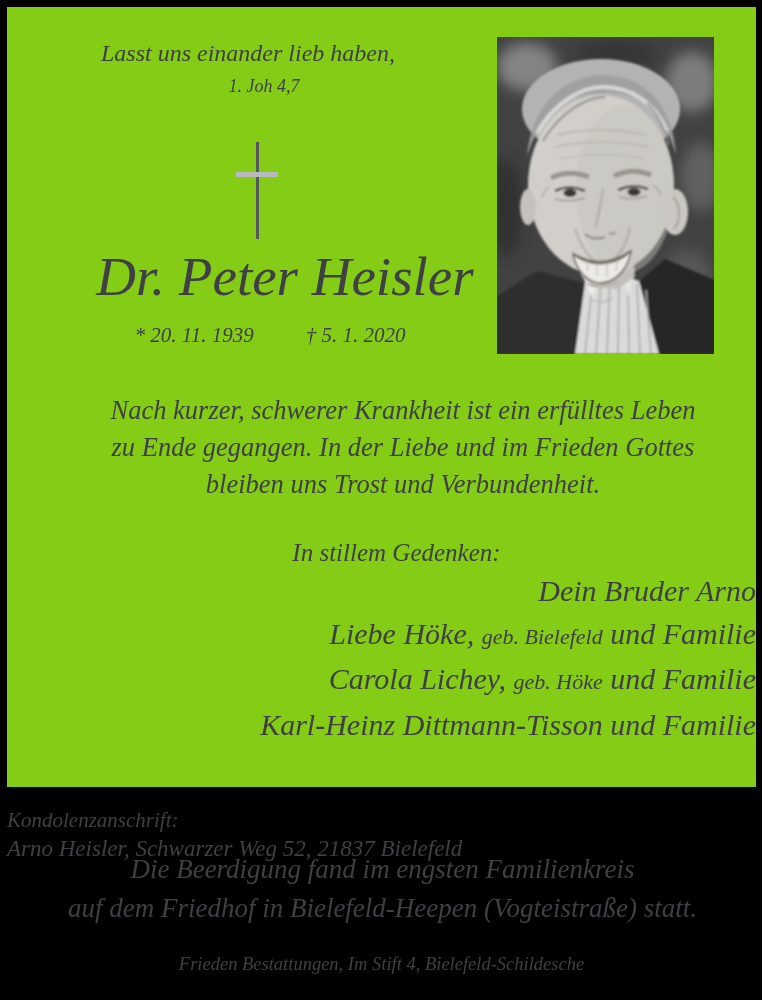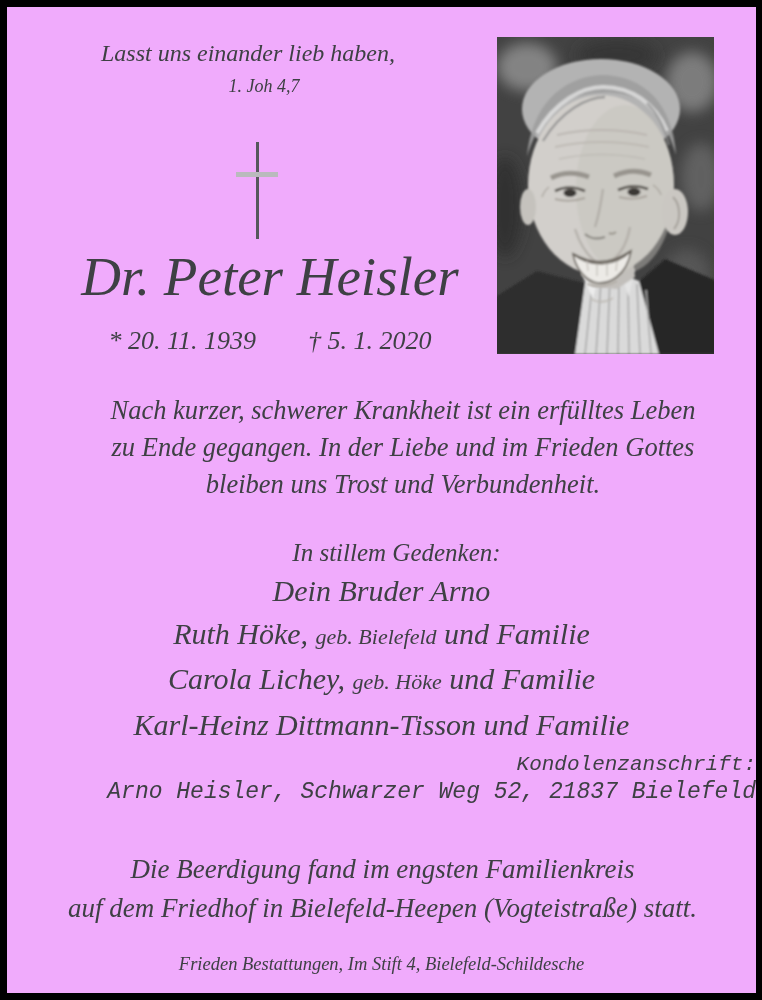--- a/index.html
+++ b/index.html
@@ -9,22 +9,22 @@
     height: 1000px;
     background: #000;
     overflow: hidden;
     font-family: "Liberation Serif", "DejaVu Serif", serif;
     font-style: italic;
     color: #3e4044;
   }
   .sheet {
     position: absolute;
     left: 7px; top: 7px;
-    width: 749px; height: 986px;
-    background: #f0abfc;
+    width: 749px; height: 780px;
+    background: #84cc16;
   }
   .abs { position: absolute; }
 
   
   .quote-block {
     left: 1px; top: 27px; width: 480px;
     text-align: center;
     font-size: 24px; line-height: 38px;
   }
   .quote-ref {
@@ -37,31 +37,30 @@
   .cross-vertical {
     position: absolute; left: 20px; top: 0;
     width: 3px; height: 97px; background: #55575b;
   }
   .cross-horizontal {
     position: absolute; left: 0; top: 30px;
     width: 42px; height: 5px; background: #b9babd;
   }
 
   .deceased-name {
-    left: 13px; top: 238px; width: 500px;
+    left: 28px; top: 238px; width: 500px;
     text-align: center;
     font-size: 55px; line-height: 64px;
     white-space: nowrap;
   }
   .dates {
     left: 13px; top: 312px; width: 500px;
     text-align: center;
-    font-size: 26px; line-height: 32px;
+    font-size: 21px; line-height: 32px;
     white-space: nowrap;
-    margin-top: 6px;
   }
   .dates .birth { margin-right: 52px; }
 
   
   .photo {
     left: 490px; top: 30px; width: 217px; height: 317px;
   }
   .photo svg { display: block; }
 
   
@@ -73,27 +72,26 @@
   .gedenken {
     left: 0; right: 0; top: 531px;
     text-align: center;
     font-size: 25px; line-height: 30px; padding-left: 30px;
   }
   .mourners {
     left: 0; right: 0; top: 563px;
     text-align: center;
     font-size: 30px; line-height: 42.5px;
   }
-  .mourner-line { white-space: nowrap; }
+  .mourner-line { white-space: nowrap; text-align: right; }
   .mourner-line .m-small { font-size: 22px; }
 
   .kondolenz {
-    left: 0; right: 0; top: 744px;
-    text-align: right;
-    font-family: Liberation Mono, monospace;
+    left: 0; right: 0; top: 800px;
+    text-align: left;
   }
   .kondolenz-label { font-size: 21px; line-height: 27px; }
   .kondolenz-address { font-size: 23px; line-height: 29px; }
 
   .funeral {
     left: 2px; right: 0; top: 843px;
     text-align: center;
     font-size: 27px; line-height: 38.5px;
   }
   .footer-line {
@@ -223,21 +221,21 @@
   <div class="abs obituary">
     <div>Nach kurzer, schwerer Krankheit ist ein erfülltes Leben</div>
     <div>zu Ende gegangen. In der Liebe und im Frieden Gottes</div>
     <div>bleiben uns Trost und Verbundenheit.</div>
   </div>
 
   <div class="abs gedenken">In stillem Gedenken:</div>
 
   <div class="abs mourners">
       <div class="mourner-line"><span class="m-main">Dein Bruder Arno</span></div>
-      <div class="mourner-line"><span class="m-main">Ruth Höke,</span> <span class="m-small">geb. Bielefeld</span> <span class="m-suffix">und Familie</span></div>
+      <div class="mourner-line"><span class="m-main">Liebe Höke,</span> <span class="m-small">geb. Bielefeld</span> <span class="m-suffix">und Familie</span></div>
       <div class="mourner-line"><span class="m-main">Carola Lichey,</span> <span class="m-small">geb. Höke</span> <span class="m-suffix">und Familie</span></div>
       <div class="mourner-line"><span class="m-main">Karl-Heinz Dittmann-Tisson und Familie</span></div>
     </div>
 
   <div class="abs kondolenz">
     <div class="kondolenz-label">Kondolenzanschrift:</div>
     <div class="kondolenz-address">Arno Heisler, Schwarzer Weg 52, 21837 Bielefeld</div>
   </div>
 
   <div class="abs funeral">

